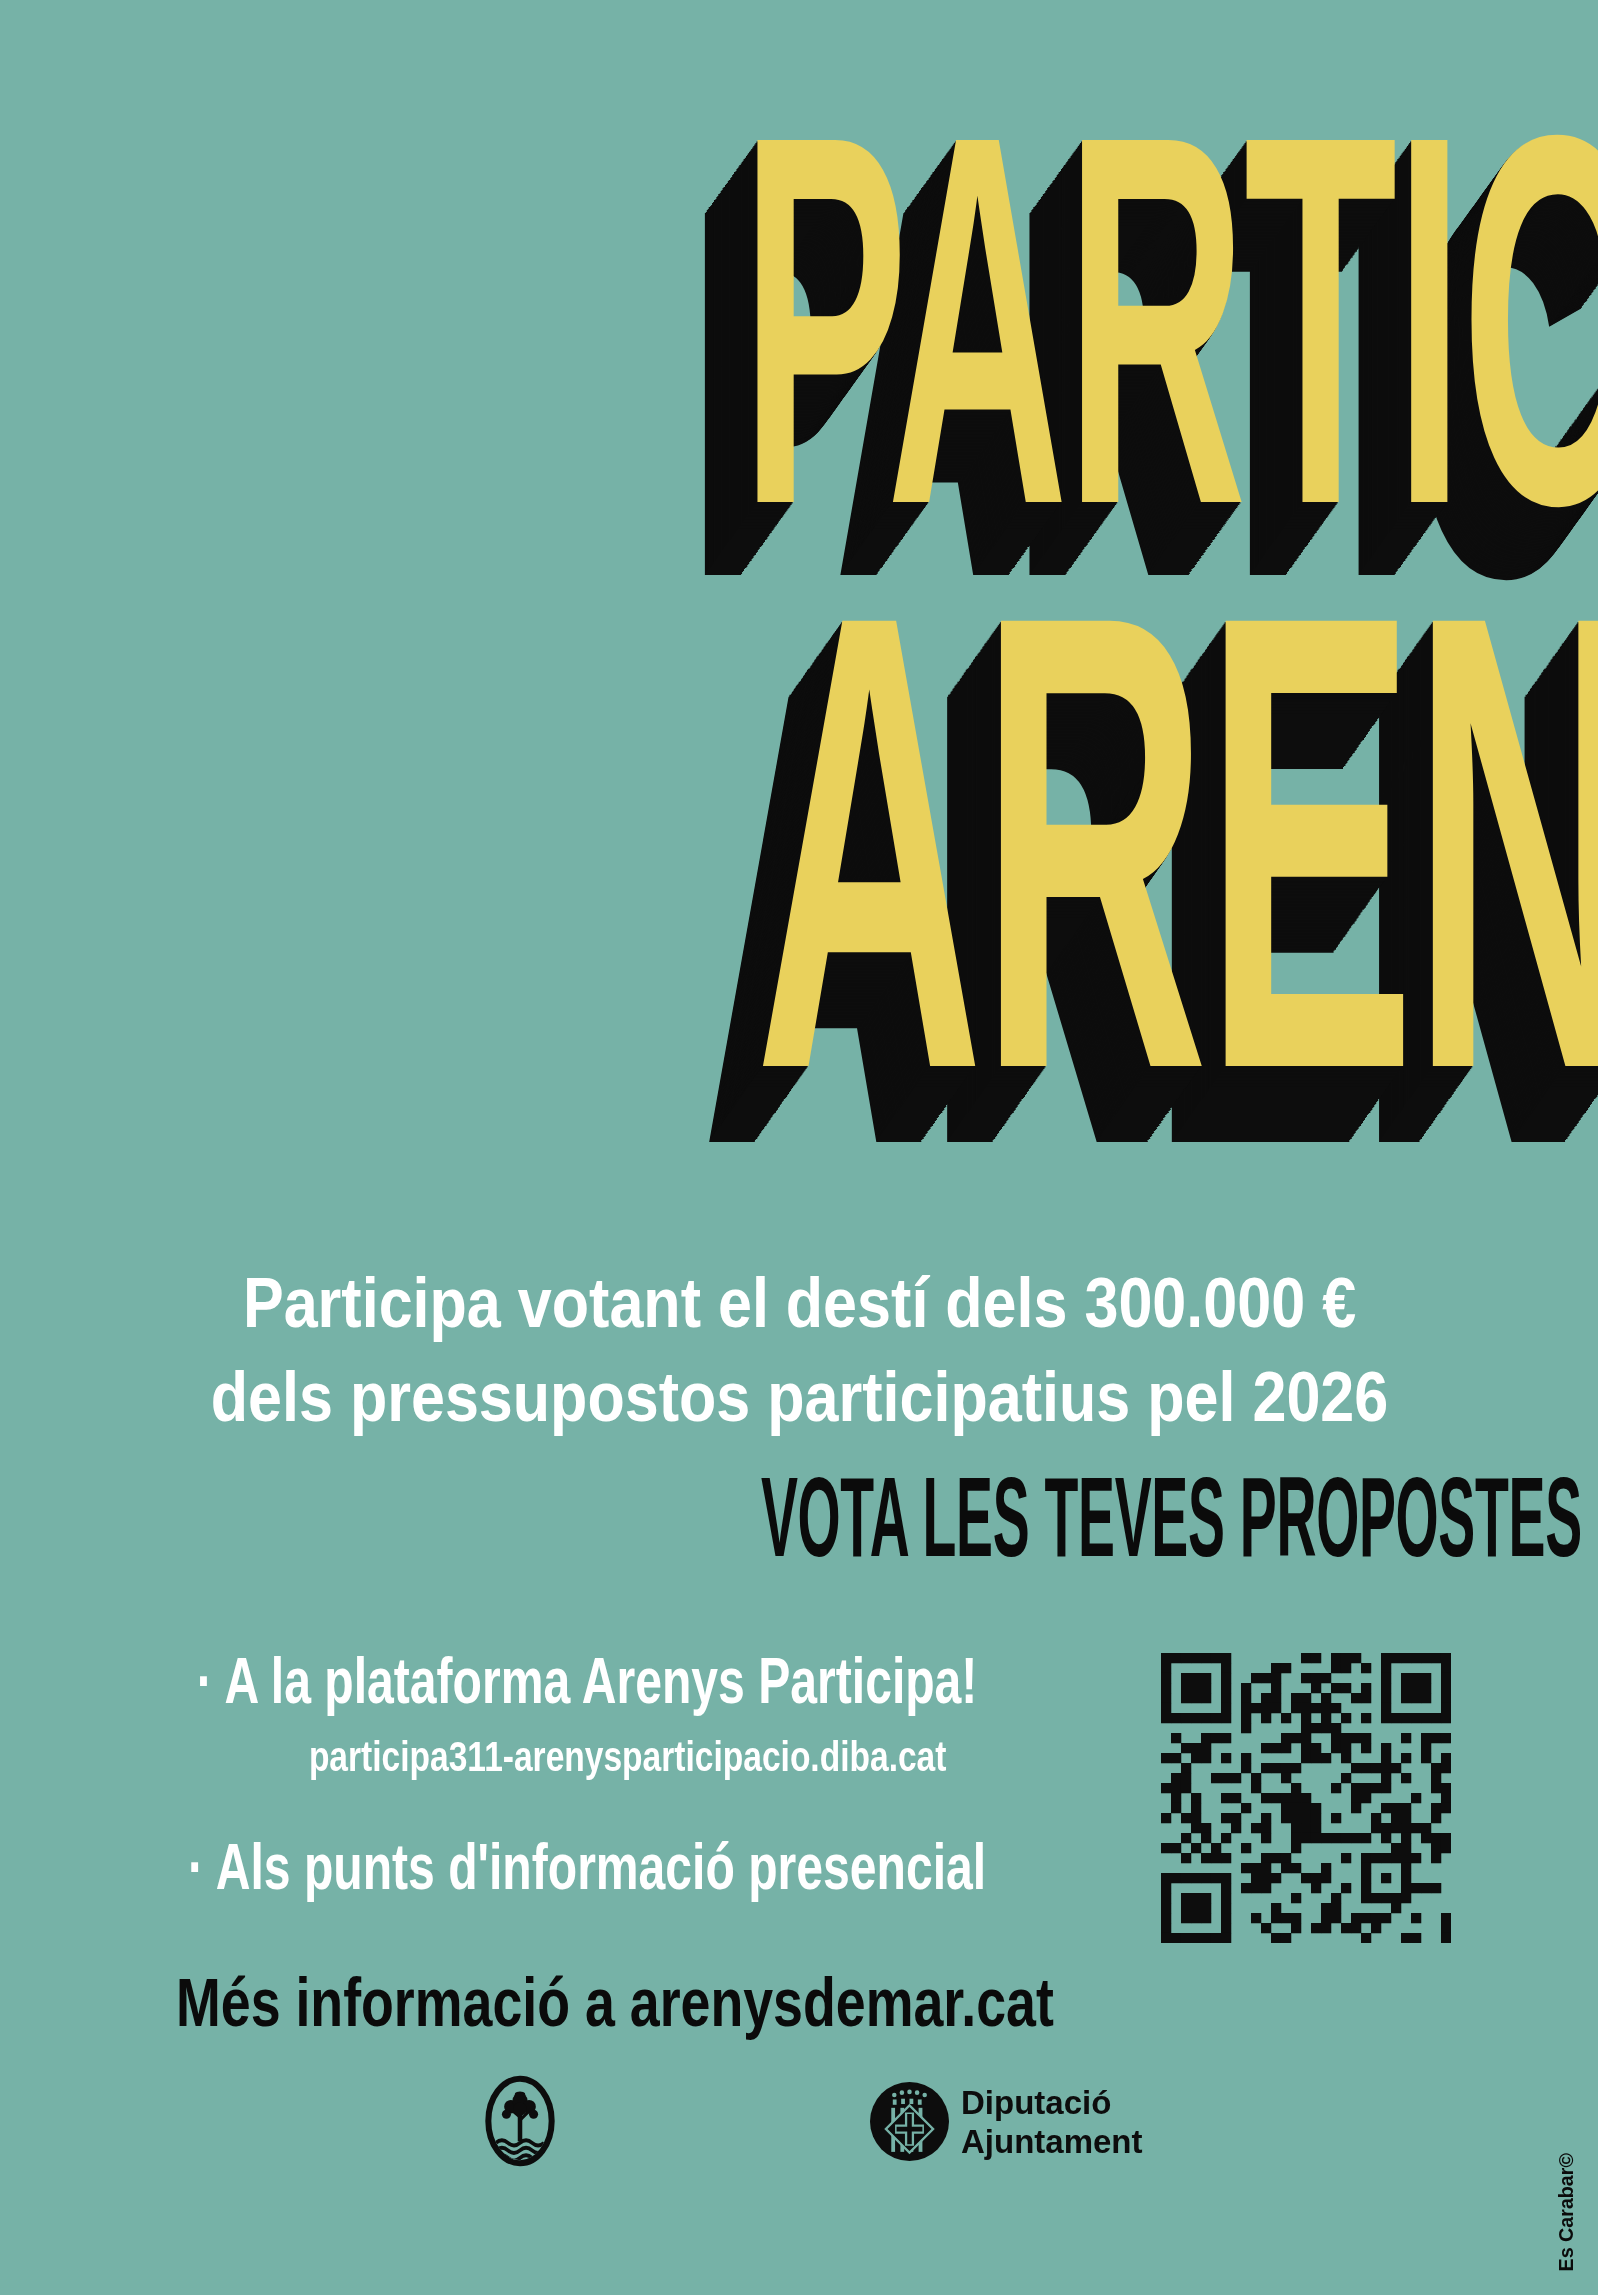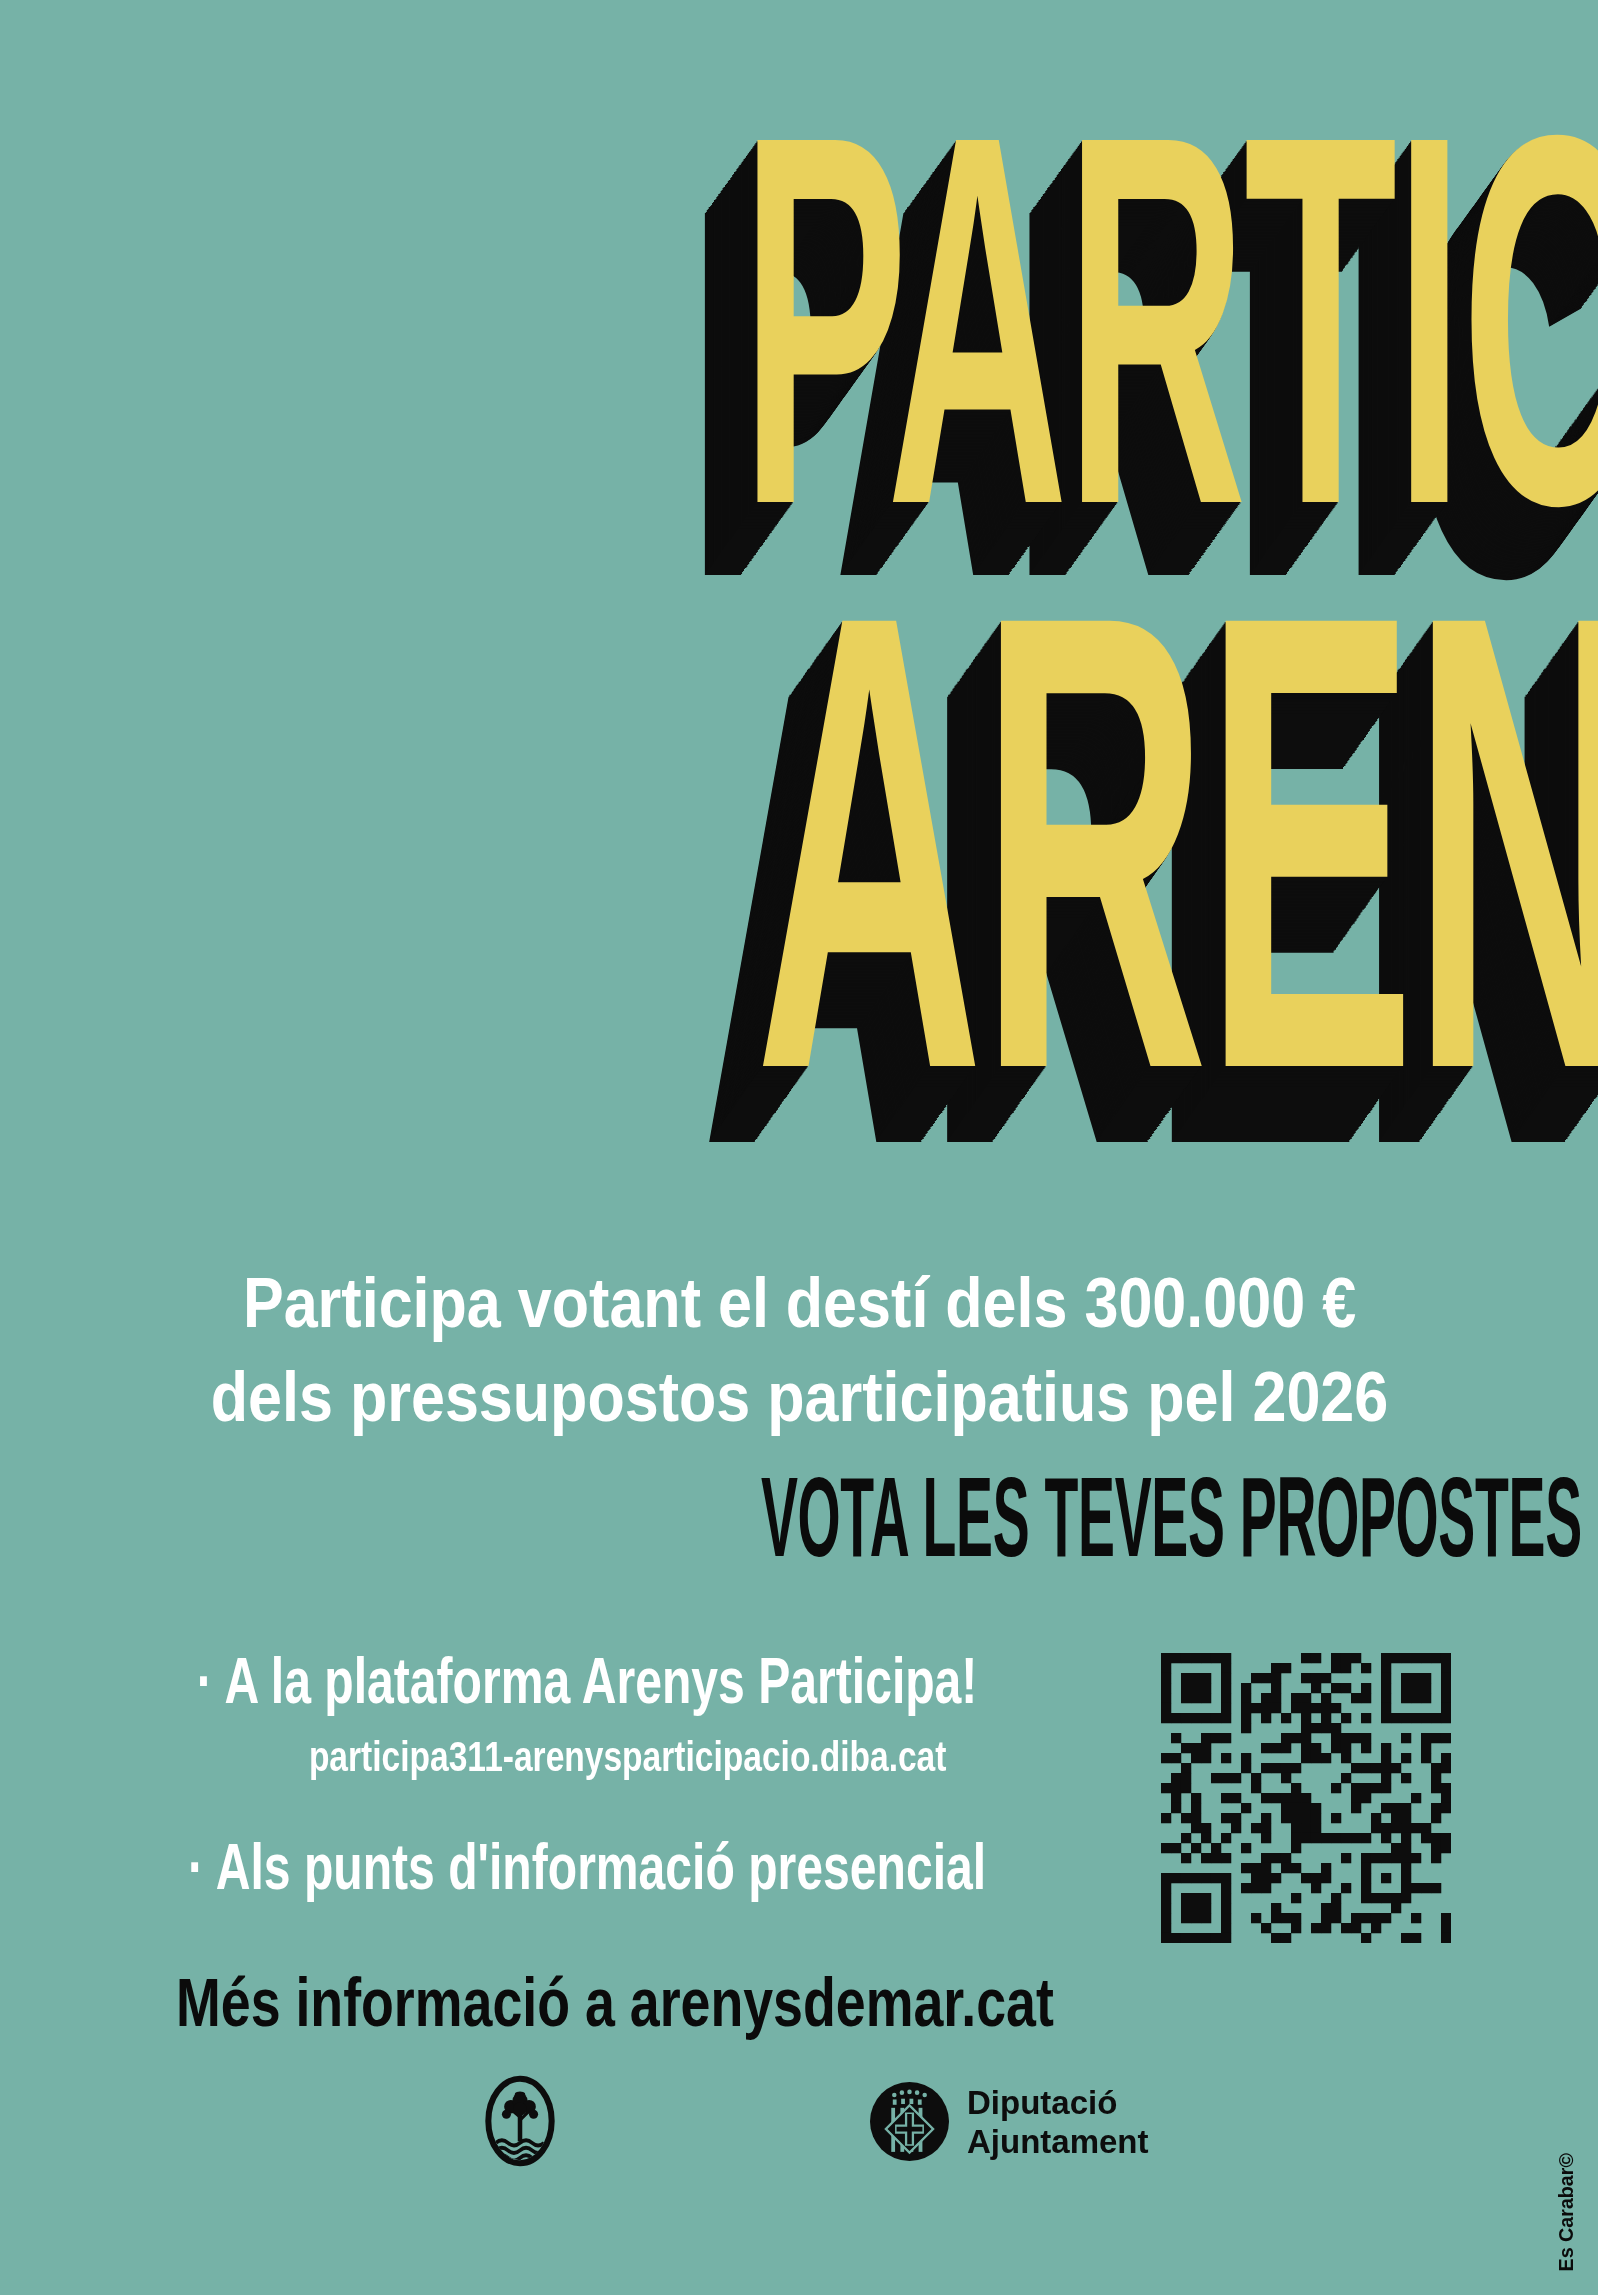--- a/index.html
+++ b/index.html
@@ -106,21 +106,21 @@
     font-family: "Liberation Sans", sans-serif;
     font-weight: bold;
     font-size: 19px;
     margin-top: 9px;
     letter-spacing: 0.01em;
     transform: scaleX(0.82); transform-origin: 0 50%;
     white-space: nowrap;
   }
   .logo-diputacio {
     position: absolute; left: 870px; top: 2082px;
-    display: flex; gap: 18px; align-items: center;
+    display: flex; gap: 12px; align-items: center;
   }
   .dp-text {
     font-weight: bold;
     font-size: 33px; line-height: 1.18;
     white-space: nowrap;
   }
 
   
   .credit {
     position: absolute; left: 1504px; top: 2198px;

